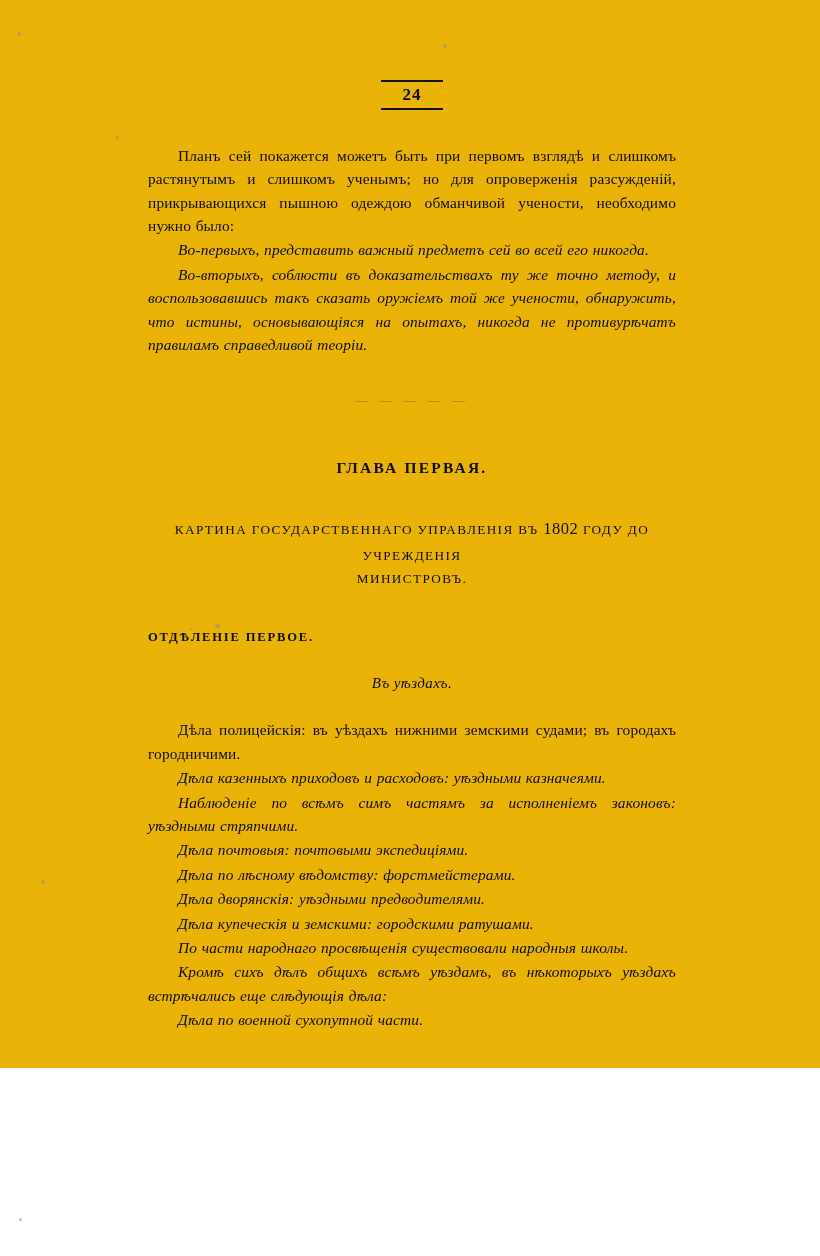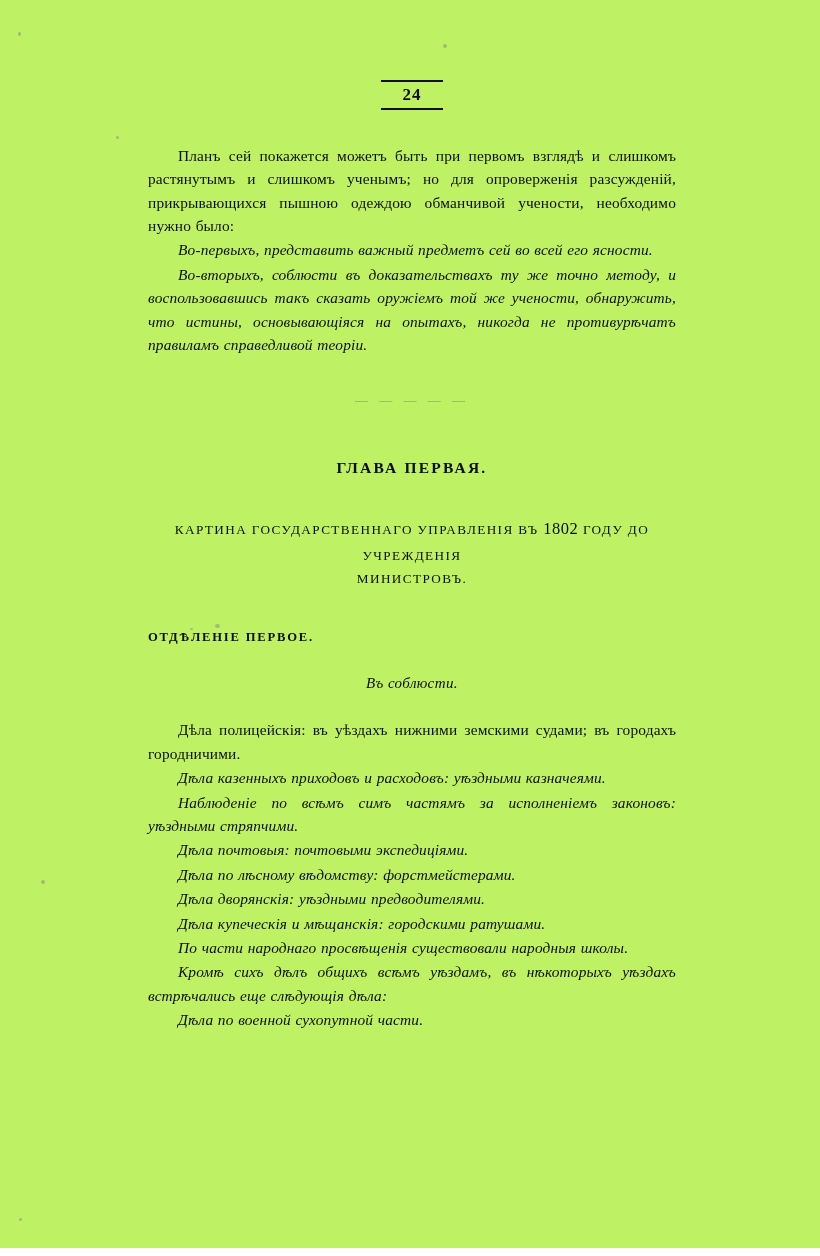--- a/index.html
+++ b/index.html
@@ -13,22 +13,22 @@
     position: relative;
     font-family: "Liberation Serif", serif;
     color: #0d0d0d;
     overflow: hidden;
   }
 
   .page {
     position: absolute;
     top: 0; left: 0;
     width: 820px;
-    height: 1248px;
-    background: #bef264;
+    height: 1068px;
+    background: #eab308;
   }
 
   
   .speck {
     position: absolute;
     background: #8a8a8a;
     border-radius: 50%;
     opacity: .55;
   }
 
@@ -150,45 +150,45 @@
 
   <div class="content">
 
     <div class="folio-wrap">
       <div class="folio-rule-top"></div>
       <div class="folio-num">24</div>
       <div class="folio-rule-bot"></div>
     </div>
 
     <p class="body indent">Планъ сей покажется можетъ быть при первомъ взглядѣ и слишкомъ растянутымъ и слишкомъ ученымъ; но для опроверженія разсужденій, прикрывающихся пышною одеждою обманчивой учености, необходимо нужно было:</p>
-    <p class="body indent">Во-первыхъ, представить важный предметъ сей во всей его ясности.</p>
+    <p class="body indent">Во-первыхъ, представить важный предметъ сей во всей его никогда.</p>
     <p class="body indent">Во-вторыхъ, соблюсти въ доказательствахъ ту же точно методу, и воспользовавшись такъ сказать оружіемъ той же учености, обнаружить, что истины, основывающіяся на опытахъ, никогда не противурѣчатъ правиламъ справедливой теоріи.</p>
 
     <div class="divider">
       <span>— — — — —</span>
     </div>
 
     <div class="chapter-title">ГЛАВА ПЕРВАЯ.</div>
 
     <div class="chapter-sub">
       <span>КАРТИНА ГОСУДАРСТВЕННАГО УПРАВЛЕНІЯ ВЪ </span><span class="big">1802</span><span> ГОДУ ДО УЧРЕЖДЕНІЯ</span><br>
       <span>МИНИСТРОВЪ.</span>
     </div>
 
     <div class="section-title">ОТДѢЛЕНІЕ ПЕРВОЕ.</div>
 
-    <div class="section-italic">Въ соблюсти.</div>
+    <div class="section-italic">Въ уѣздахъ.</div>
 
     <div class="list-block">
       <p class="body indent">Дѣла полицейскія: въ уѣздахъ нижними земскими судами; въ городахъ городничими.</p>
       <p class="body indent">Дѣла казенныхъ приходовъ и расходовъ: уѣздными казначеями.</p>
       <p class="body indent">Наблюденіе по всѣмъ симъ частямъ за исполненіемъ законовъ: уѣздными стряпчими.</p>
       <p class="body indent">Дѣла почтовыя: почтовыми экспедиціями.</p>
       <p class="body indent">Дѣла по лѣсному вѣдомству: форстмейстерами.</p>
       <p class="body indent">Дѣла дворянскія: уѣздными предводителями.</p>
-      <p class="body indent">Дѣла купеческія и мѣщанскія: городскими ратушами.</p>
+      <p class="body indent">Дѣла купеческія и земскими: городскими ратушами.</p>
       <p class="body indent">По части народнаго просвѣщенія существовали народныя школы.</p>
       <p class="body indent">Кромѣ сихъ дѣлъ общихъ всѣмъ уѣздамъ, въ нѣкоторыхъ уѣздахъ встрѣчались еще слѣдующія дѣла:</p>
       <p class="body indent">Дѣла по военной сухопутной части.</p>
     </div>
 
   </div>
 </div>
 
 </body></html>

